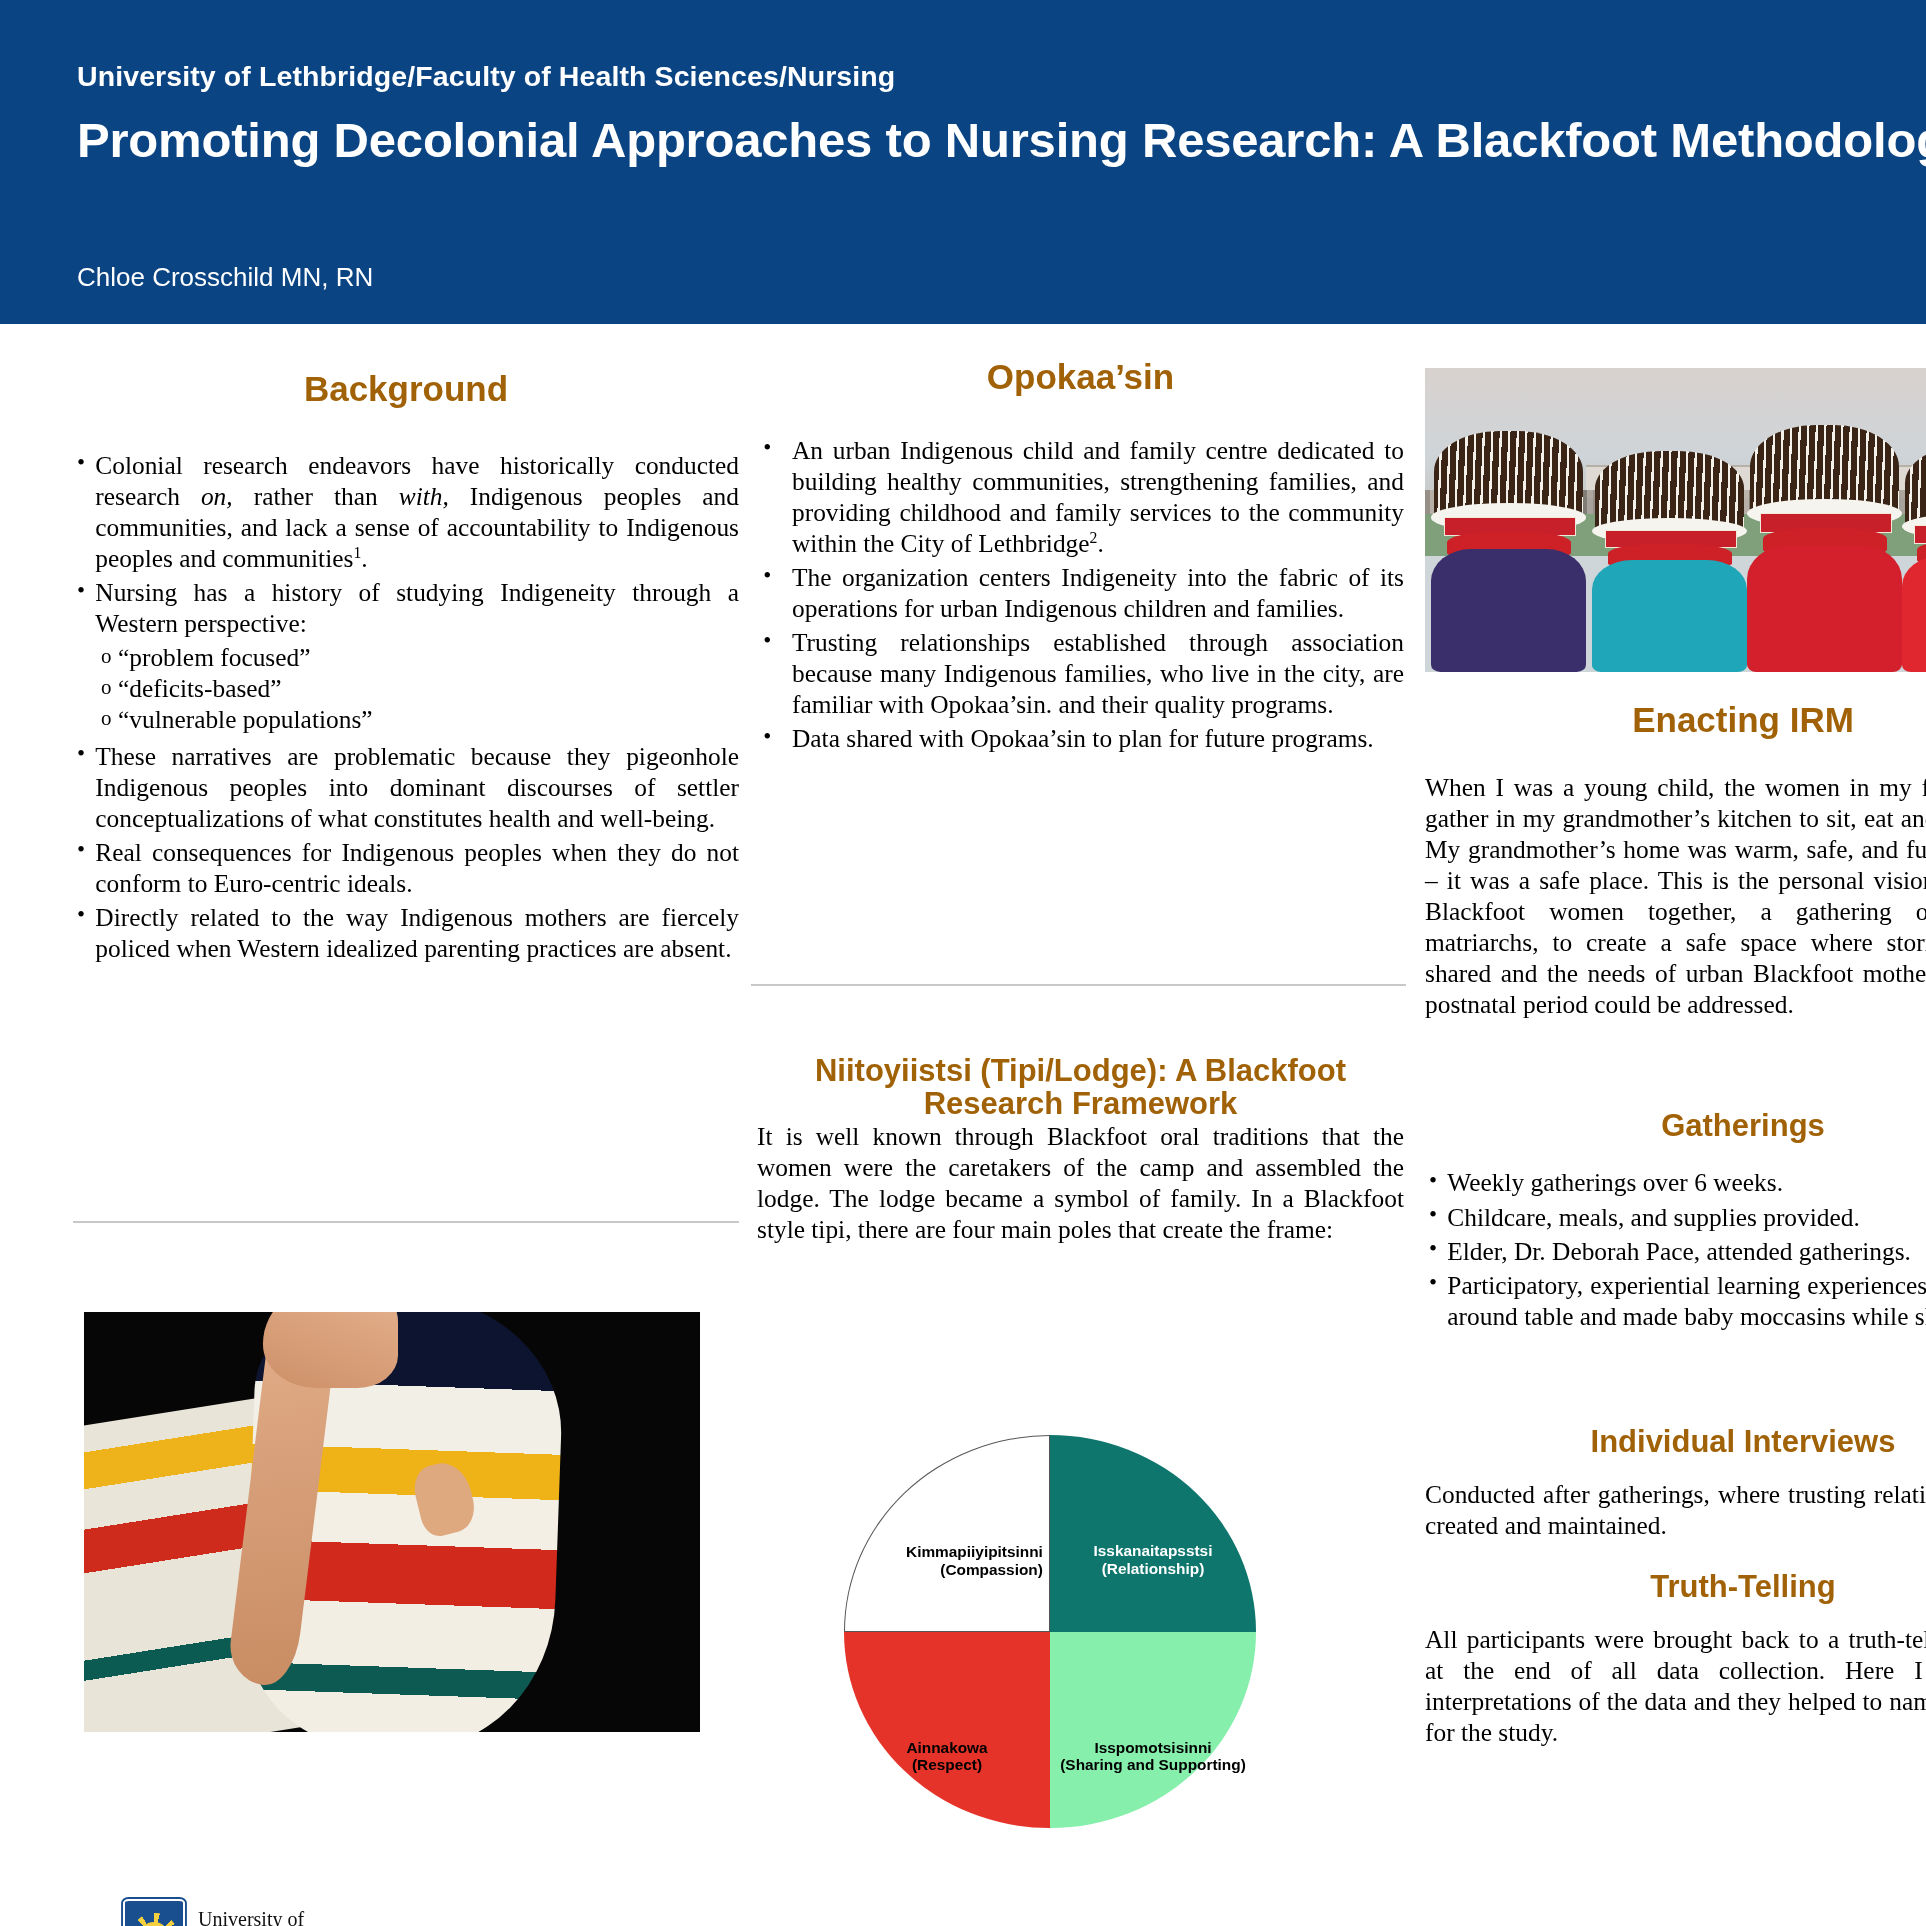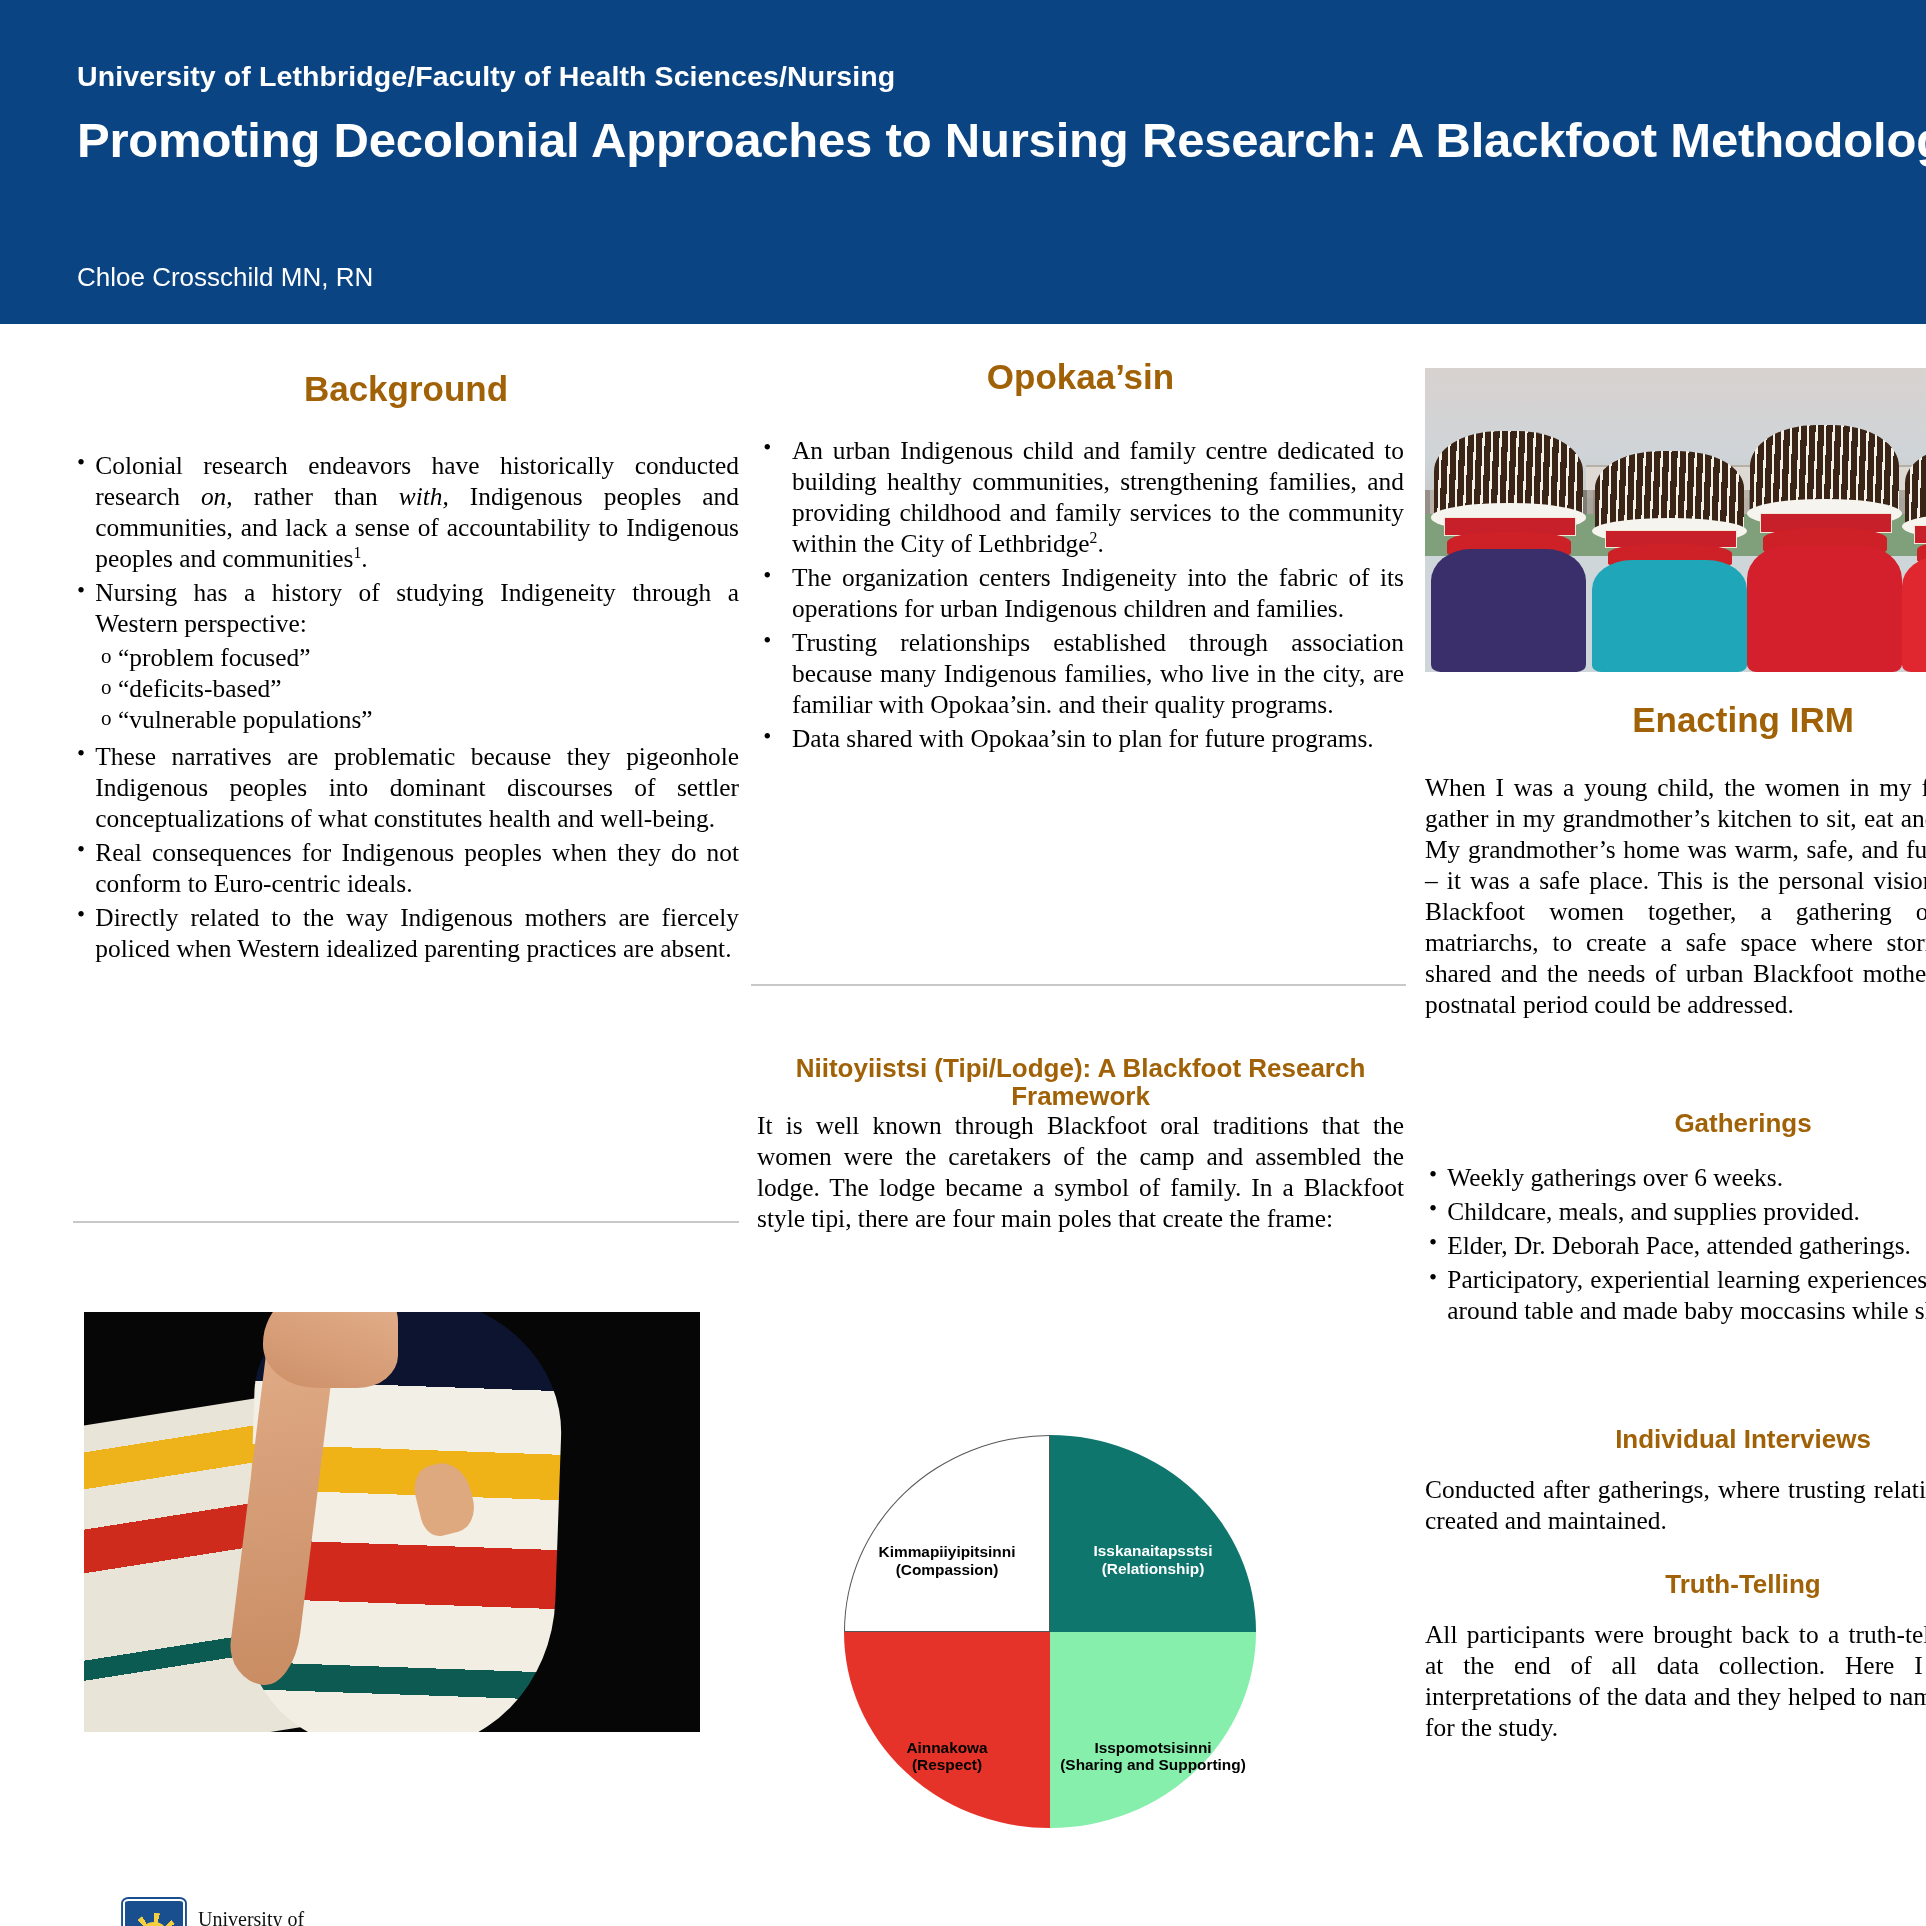--- a/index.html
+++ b/index.html
@@ -53,21 +53,21 @@
   .col { position: absolute; }
   h2.sec {
     font-family: "Liberation Sans", sans-serif;
     font-weight: bold;
     color: #a16207;
     text-align: center;
     margin: 0;
     line-height: 1.08;
   }
   .sec-lg { font-size: 35px; }
-  .sec-md { font-size: 26px; }
+  .sec-md { font-size: 31px; }
   .body-p {
     font-size: 25.4px;
     line-height: 1.22;
     color: #000000;
     text-align: justify;
     margin: 0;
     hyphens: none;
   }
   ul.blist {
     margin: 0;
@@ -255,21 +255,21 @@
     line-height: 1.14;
     text-align: center;
     width: 94%;
   }
   .q-tl {
     left: 0; top: 0;
     background: #ffffff;
     border: 1.2px solid #555;
     border-radius: 100% 0 0 0;
   }
-  .q-tl .qlabel { color: #000; }
+  .q-tl .qlabel { color: #000; text-align: right; }
   .q-tr {
     left: 50%; top: 0;
     background: #0f766e;
     border-radius: 0 100% 0 0;
   }
   .q-tr .qlabel { color: #ffffff; }
   .q-bl {
     left: 0; top: 50%;
     background: #e63329;
     border-radius: 0 0 0 100%;

